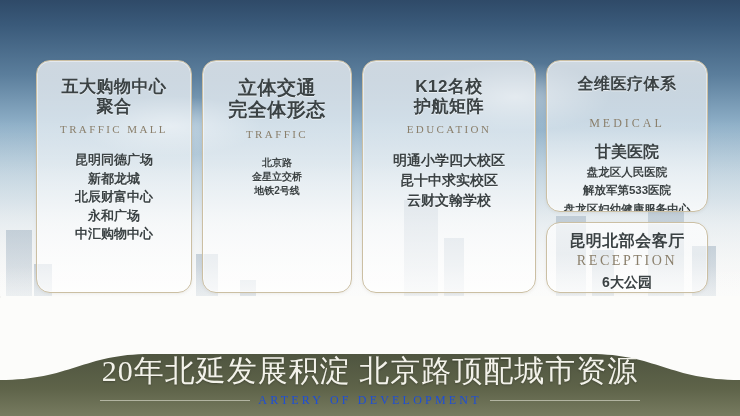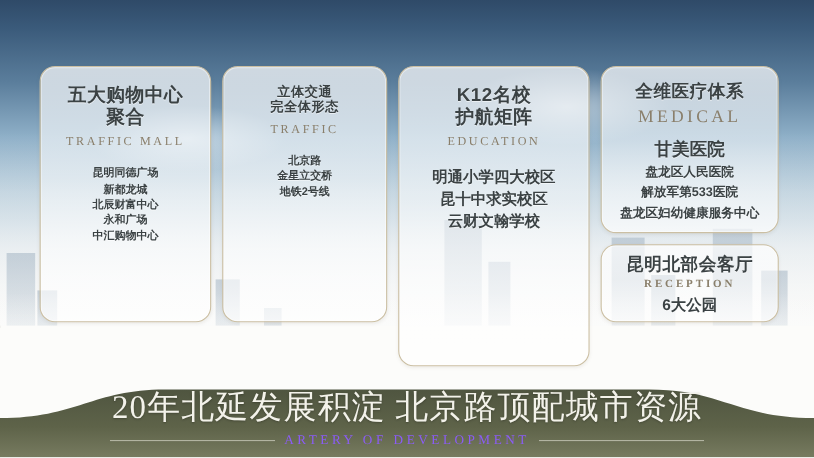--- a/index.html
+++ b/index.html
@@ -70,59 +70,59 @@
   .c-line{
     color:#3b4244;
     font-weight:bold;
     line-height:1.42;
     text-shadow:0 1px 0 rgba(255,255,255,.5);
   }
 
   
   #card-shopping{left:36px;top:60px;width:156px;height:233px;padding:16px 8px 0;}
   #card-shopping .c-title{font-size:17px;}
-  #card-shopping .c-line{font-size:10px;}
+  #card-shopping .c-line{font-size:13px;}
 
   #card-traffic{left:202px;top:60px;width:150px;height:233px;padding:16px 8px 0;}
-  #card-traffic .c-title{font-size:12px;}
+  #card-traffic .c-title{font-size:19px;}
   #card-traffic .c-line{font-size:10px;}
 
-  #card-education{left:362px;top:60px;width:174px;height:273px;padding:16px 24px 0;}
+  #card-education{left:362px;top:60px;width:174px;height:233px;padding:16px 24px 0;}
   #card-education .c-title{font-size:17px;}
   #card-education .c-line{font-size:14px;}
 
   #card-medical{left:546px;top:60px;width:162px;height:152px;padding:14px 6px 0;}
   #card-medical .c-title{font-size:16px;}
-  #card-medical .c-sub{margin-top:4px;font-size:16px;letter-spacing:3px;}
+  #card-medical .c-sub{margin-top:22px;font-size:12px;letter-spacing:3px;}
   #card-medical .c-body{margin-top:9px;}
   #card-medical .c-line{font-size:11.5px;line-height:1.62;}
   #card-medical .c-line.lead{font-size:16px;line-height:1.45;}
 
   #card-reception{left:546px;top:222px;width:162px;height:71px;padding:9px 20px 0;}
   #card-reception .c-title{font-size:16px;}
-  #card-reception .c-sub{margin-top:2px;font-size:10px;letter-spacing:2.6px;font-weight:bold;}
+  #card-reception .c-sub{margin-top:2px;font-size:14px;letter-spacing:2.6px;}
   #card-reception .c-body{margin-top:4px;}
   #card-reception .c-line{font-size:14px;}
 
   
   .banner{position:absolute;left:0;right:0;bottom:0;height:66px;}
   .banner-shape{position:absolute;inset:0;}
   .banner-inner{position:absolute;left:0;right:0;bottom:0;height:66px;
     display:flex;flex-direction:column;align-items:center;justify-content:center;}
   .b-title{
     font-family:"Liberation Serif","DejaVu Serif",serif;
     color:#f3f2ea;font-size:30px;letter-spacing:1px;line-height:1;
     white-space:nowrap;margin-top:-2px;
     text-shadow:0 1px 2px rgba(0,0,0,.25);
   }
   .b-rule{display:flex;align-items:center;gap:8px;margin-top:7px;width:540px;}
   .b-rule .ln{flex:1;height:1px;background:rgba(238,238,225,.55);}
   .b-sub{
     font-family:"Liberation Serif","DejaVu Serif",serif;
-    color:#8b5cf6;font-size:12px;letter-spacing:3.2px;white-space:nowrap;
+    color:#1d4ed8;font-size:12px;letter-spacing:3.2px;white-space:nowrap;
   }
 </style>
 </head>
 <body>
 
 <div class="stage">
 
   <div class="bg"></div>
   <div class="bg-city"></div>
 

